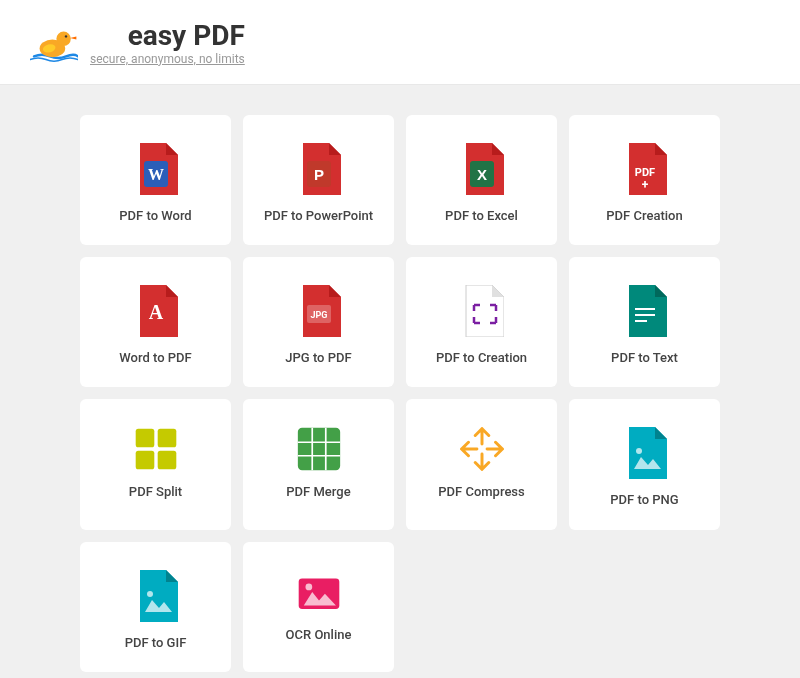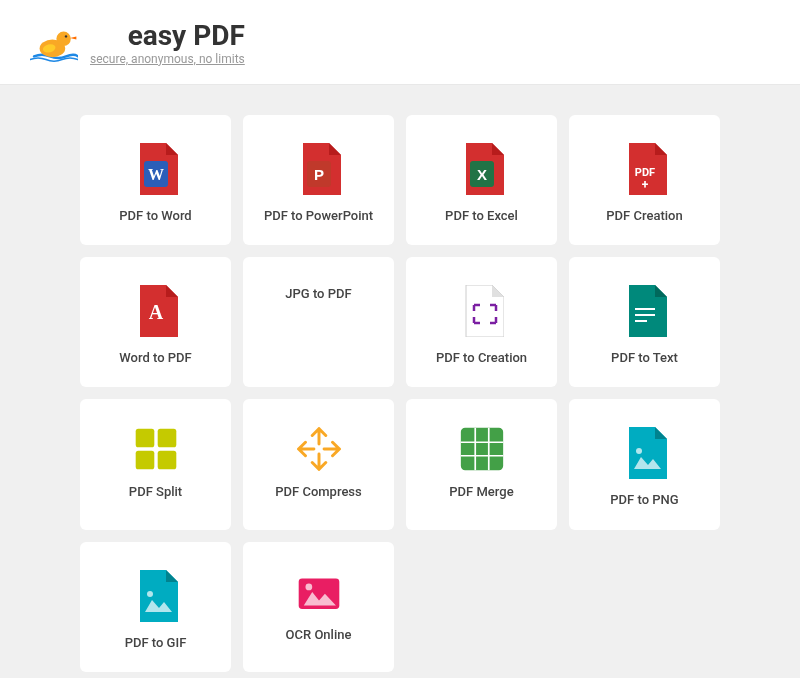--- a/index.html
+++ b/index.html
@@ -144,20 +144,28 @@
         <div class="file-icon">
           <svg viewBox="0 0 44 52" width="44" height="52">
             <path d="M6 0 L32 0 L44 12 L44 52 L6 52 Z" fill="#d32f2f"></path>
             <path d="M32 0 L32 12 L44 12 Z" fill="#b71c1c"></path>
             <text x="22" y="34" text-anchor="middle" fill="white" font-size="20" font-weight="bold" font-family="serif">A</text>
           </svg>
         </div>
         <div class="tool-label">Word to PDF</div>
       </div>
       <div class="tool-card">
+        <div class="file-icon">
+          <svg viewBox="0 0 44 52" width="44" height="52">
+            <path d="M6 0 L32 0 L44 12 L44 52 L6 52 Z" fill="#d32f2f"></path>
+            <path d="M32 0 L32 12 L44 12 Z" fill="#b71c1c"></path>
+            <rect x="10" y="20" width="24" height="18" rx="2" fill="rgba(255,255,255,0.25)"></rect>
+            <text x="22" y="33" text-anchor="middle" fill="white" font-size="9" font-weight="bold">JPG</text>
+          </svg>
+        </div>
         <div class="tool-label">JPG to PDF</div>
       </div>
       <div class="tool-card">
         <div class="file-icon">
           <svg viewBox="0 0 44 52" width="44" height="52">
             <path d="M6 0 L32 0 L44 12 L44 52 L6 52 Z" fill="white" stroke="#ccc" stroke-width="1"></path>
             <path d="M32 0 L32 12 L44 12 Z" fill="#e0e0e0"></path>
             <path d="M14 20 L14 26 M14 20 L20 20" fill="none" stroke="#7b1fa2" stroke-width="2.5"></path>
             <path d="M30 20 L36 20 M36 20 L36 26" fill="none" stroke="#7b1fa2" stroke-width="2.5"></path>
             <path d="M14 38 L14 32 M14 38 L20 38" fill="none" stroke="#7b1fa2" stroke-width="2.5"></path>
@@ -185,42 +193,42 @@
             <rect x="28" y="2" width="22" height="22" rx="3" fill="#c5ca00"></rect>
             <rect x="2" y="28" width="22" height="22" rx="3" fill="#c5ca00"></rect>
             <rect x="28" y="28" width="22" height="22" rx="3" fill="#c5ca00"></rect>
           </svg>
         </div>
         <div class="tool-label">PDF Split</div>
       </div>
       <div class="tool-card">
         <div class="file-icon">
           <svg viewBox="0 0 52 52" width="44" height="44">
-            <path d="M26 2 L26 20 M18 10 L26 2 L34 10" fill="none" stroke="#f9a825" stroke-width="3.5" stroke-linecap="round"></path>
-            <path d="M26 50 L26 32 M18 42 L26 50 L34 42" fill="none" stroke="#f9a825" stroke-width="3.5" stroke-linecap="round"></path>
-            <path d="M2 26 L20 26 M10 18 L2 26 L10 34" fill="none" stroke="#f9a825" stroke-width="3.5" stroke-linecap="round"></path>
-            <path d="M50 26 L32 26 M42 18 L50 26 L42 34" fill="none" stroke="#f9a825" stroke-width="3.5" stroke-linecap="round"></path>
-          </svg>
-        </div>
-        <div class="tool-label">PDF Compress</div>
-      </div>
-      <div class="tool-card">
-        <div class="file-icon">
-          <svg viewBox="0 0 52 52" width="44" height="44">
             <rect x="1" y="1" width="50" height="50" rx="5" fill="#43a047"></rect>
             <line x1="1" y1="18" x2="51" y2="18" stroke="white" stroke-width="2"></line>
             <line x1="1" y1="34" x2="51" y2="34" stroke="white" stroke-width="2"></line>
             <line x1="18" y1="1" x2="18" y2="51" stroke="white" stroke-width="2"></line>
             <line x1="34" y1="1" x2="34" y2="51" stroke="white" stroke-width="2"></line>
           </svg>
         </div>
         <div class="tool-label">PDF Merge</div>
       </div>
       <div class="tool-card">
         <div class="file-icon">
+          <svg viewBox="0 0 52 52" width="44" height="44">
+            <path d="M26 2 L26 20 M18 10 L26 2 L34 10" fill="none" stroke="#f9a825" stroke-width="3.5" stroke-linecap="round"></path>
+            <path d="M26 50 L26 32 M18 42 L26 50 L34 42" fill="none" stroke="#f9a825" stroke-width="3.5" stroke-linecap="round"></path>
+            <path d="M2 26 L20 26 M10 18 L2 26 L10 34" fill="none" stroke="#f9a825" stroke-width="3.5" stroke-linecap="round"></path>
+            <path d="M50 26 L32 26 M42 18 L50 26 L42 34" fill="none" stroke="#f9a825" stroke-width="3.5" stroke-linecap="round"></path>
+          </svg>
+        </div>
+        <div class="tool-label">PDF Compress</div>
+      </div>
+      <div class="tool-card">
+        <div class="file-icon">
           <svg viewBox="0 0 44 52" width="44" height="52">
             <path d="M6 0 L32 0 L44 12 L44 52 L6 52 Z" fill="#00acc1"></path>
             <path d="M32 0 L32 12 L44 12 Z" fill="#00838f"></path>
             <path d="M11 42 L18 30 L25 38 L30 32 L38 42 Z" fill="rgba(255,255,255,0.7)"></path>
             <circle cx="16" cy="24" r="3" fill="rgba(255,255,255,0.7)"></circle>
           </svg>
         </div>
         <div class="tool-label">PDF to PNG</div>
       </div>
       <div class="tool-card">

